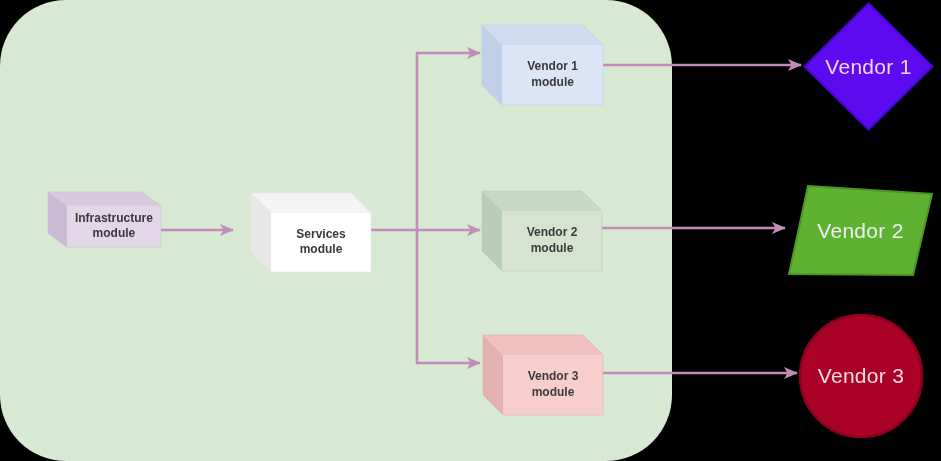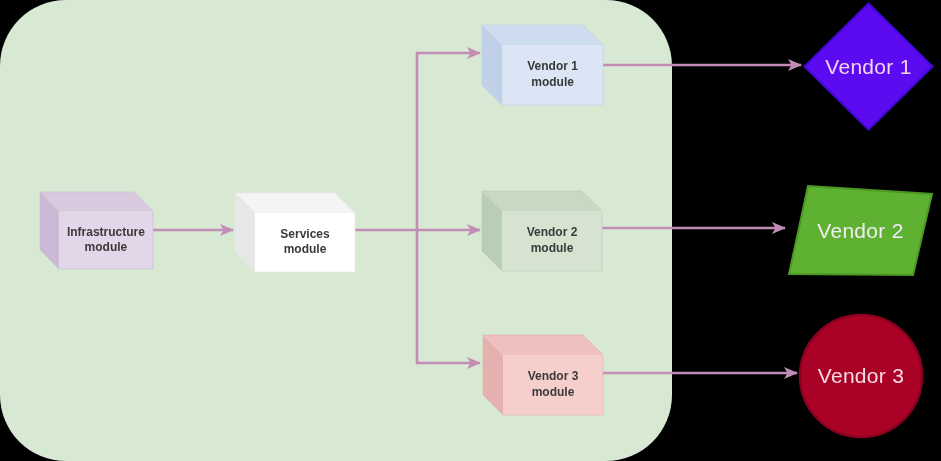--- a/index.html
+++ b/index.html
@@ -56,32 +56,32 @@
     <path class="conn" d="M153,230 H233" marker-end="url(#arrow)" stroke="#c18db7"></path>
     <path class="conn" d="M355,230 H480" marker-end="url(#arrow)" stroke="#c18db7"></path>
     <path class="conn square" d="M417,53 V363" stroke="#c18db7"></path>
     <path class="conn" d="M417,53 H480" marker-end="url(#arrow)" stroke="#c18db7"></path>
     <path class="conn" d="M417,363 H480" marker-end="url(#arrow)" stroke="#c18db7"></path>
     <path class="conn" d="M603,65 H801" marker-end="url(#arrow)" stroke="#c18db7"></path>
     <path class="conn" d="M602,228 H785" marker-end="url(#arrow)" stroke="#c18db7"></path>
     <path class="conn" d="M603,373 H797" marker-end="url(#arrow)" stroke="#c18db7"></path>
   </svg>
 
-  <div class="module" style="left:40px; top:192px; width:113px; height:77px;">
+  <div class="module" style="left:48px; top:192px; width:113px; height:55px;">
     <svg class="cube" viewBox="0 0 120 80" preserveAspectRatio="none">
       <rect x="20" y="20" width="100" height="60" fill="#e3d6e8"></rect>
       <polygon points="0,0 100,0 120,20 20,20" fill="#d8c9df"></polygon>
       <polygon points="0,0 20,20 20,80 0,60" fill="#cbbad5"></polygon>
       <polygon class="outline" points="0,0 100,0 120,20 120,80 20,80 0,60" stroke="#cbbad5"></polygon>
     </svg>
     <div class="module-label">Infrastructure
 module</div>
   </div>
 
-  <div class="module" style="left:235px; top:193px; width:120px; height:79px;">
+  <div class="module" style="left:251px; top:193px; width:120px; height:79px;">
     <svg class="cube" viewBox="0 0 120 80" preserveAspectRatio="none">
       <rect x="20" y="20" width="100" height="60" fill="#ffffff"></rect>
       <polygon points="0,0 100,0 120,20 20,20" fill="#f4f4f4"></polygon>
       <polygon points="0,0 20,20 20,80 0,60" fill="#e7e7e7"></polygon>
       <polygon class="outline" points="0,0 100,0 120,20 120,80 20,80 0,60" stroke="#e7e7e7"></polygon>
     </svg>
     <div class="module-label">Services
 module</div>
   </div>
 

